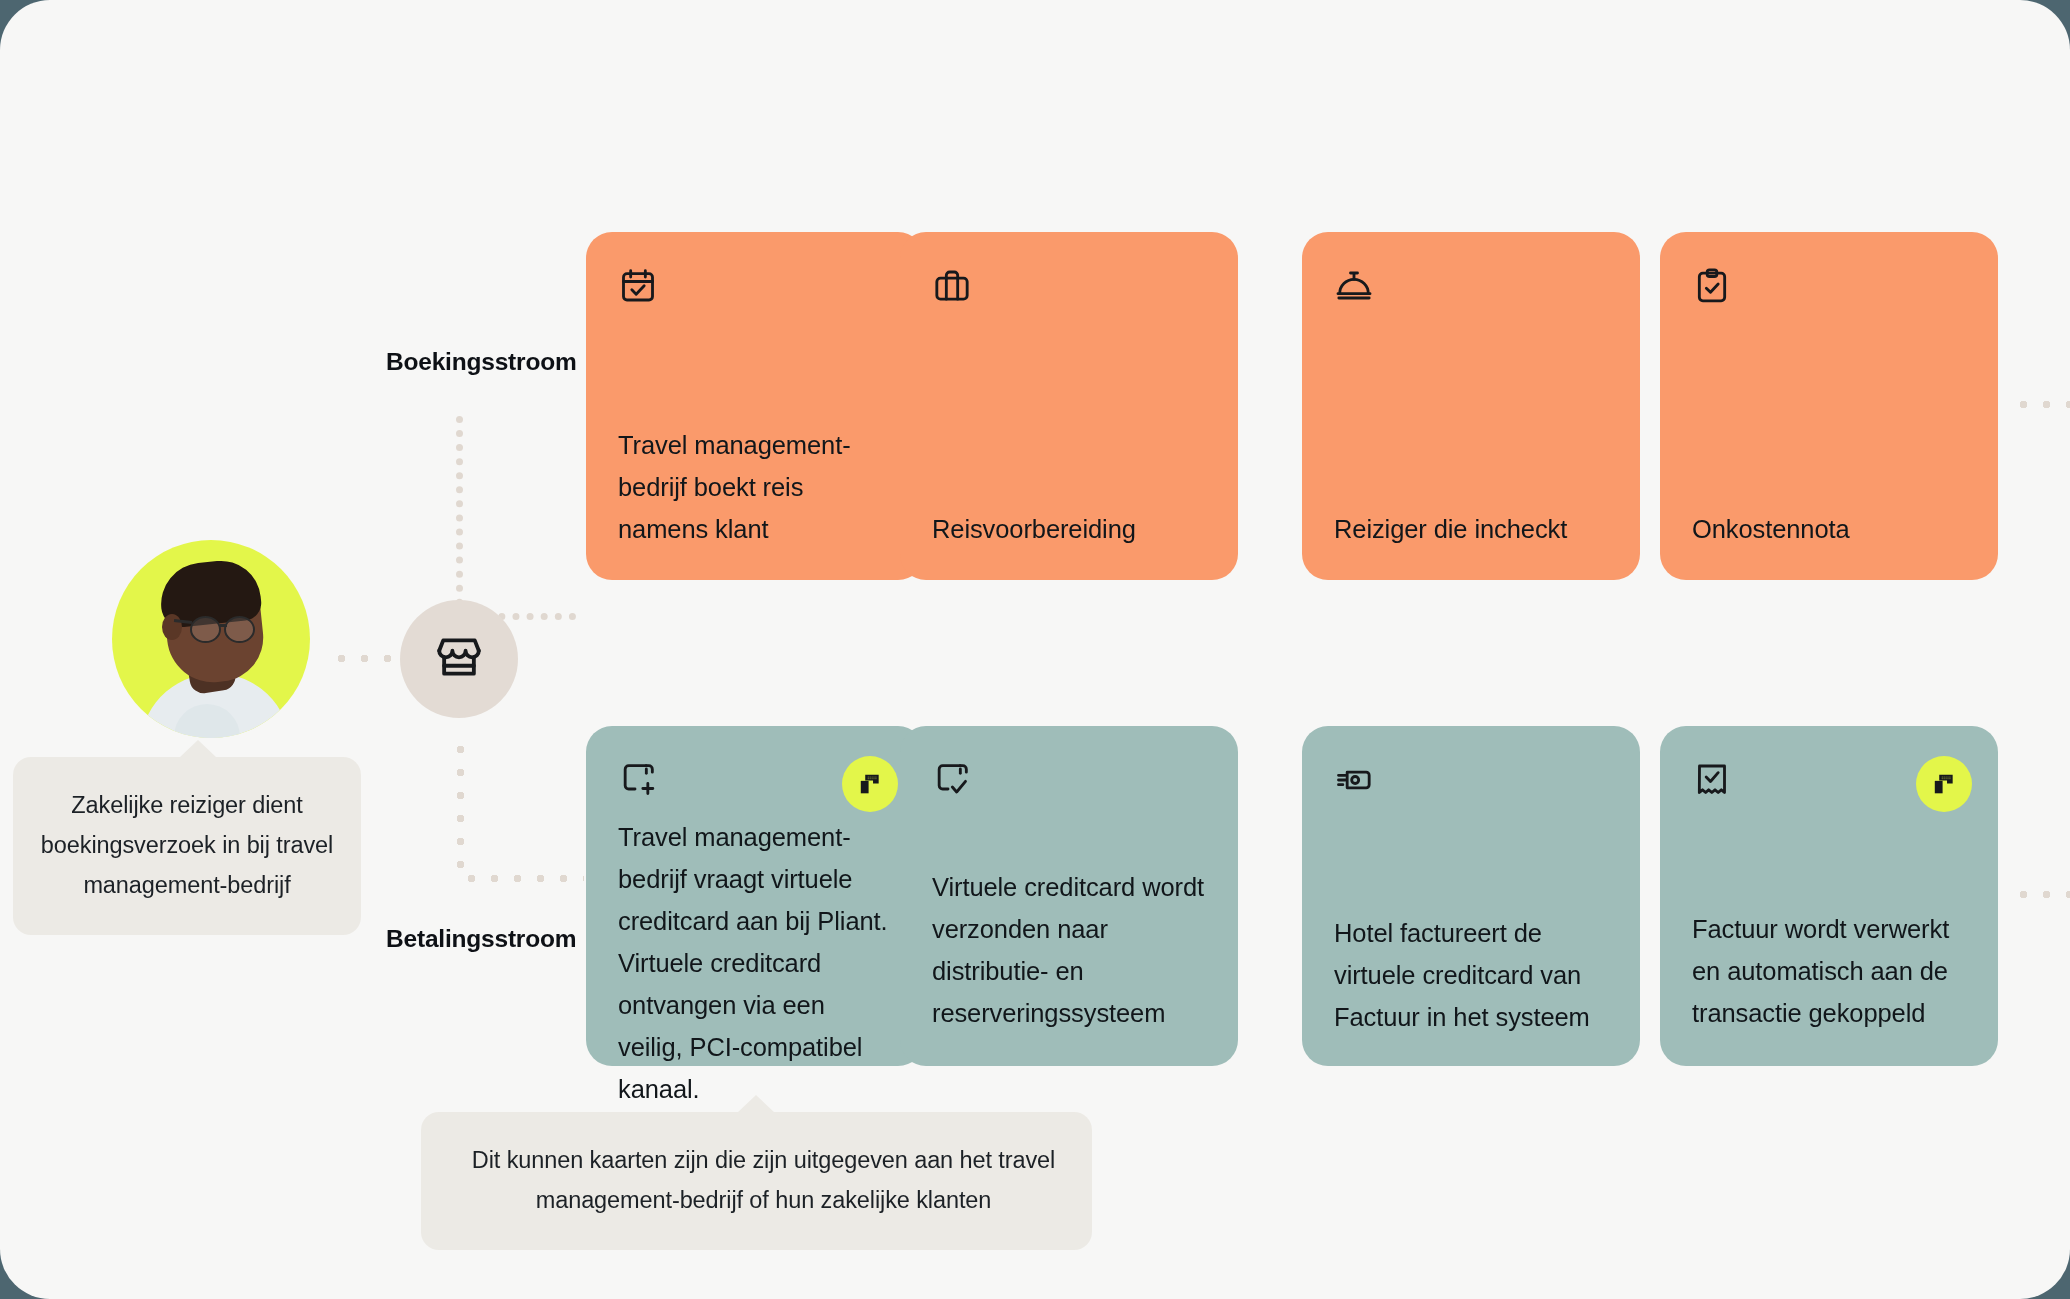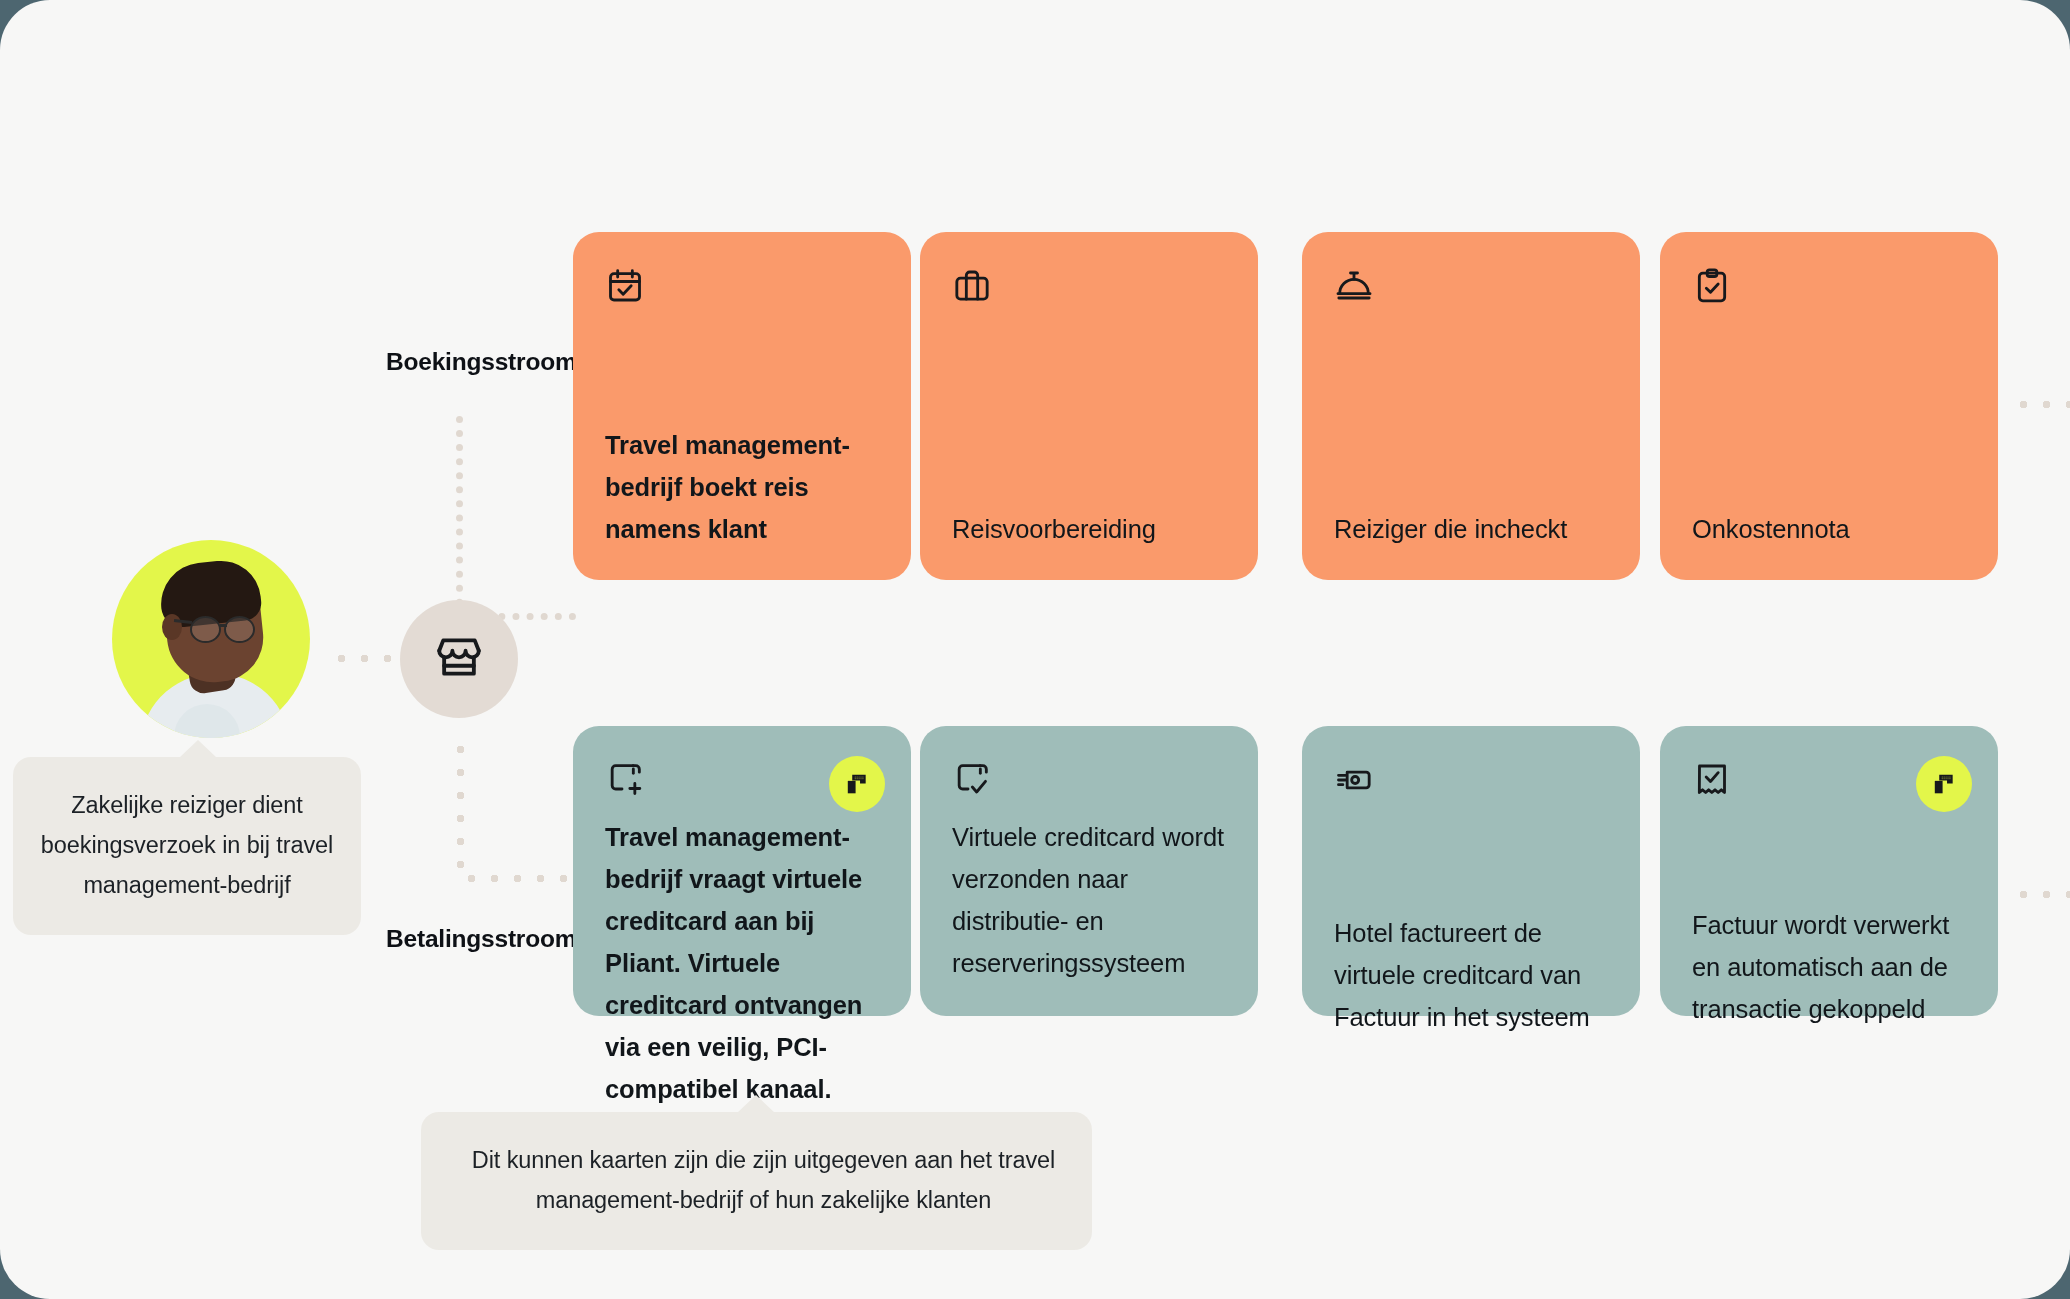--- a/index.html
+++ b/index.html
@@ -140,21 +140,21 @@
   
   .card {
     position: absolute;
     width: 338px;
     border-radius: 26px;
     padding: 34px 32px 30px 32px;
     display: flex;
     flex-direction: column;
   }
   .row-top .card { top: 232px; height: 348px; }
-  .row-bot .card { top: 726px; height: 290px; }
+  .row-bot .card { top: 726px; height: 340px; }
   .card.orange { background: #fa9a6b; }
   .card.teal   { background: #9fbdb9; }
 
   .card-icon { height: 56px; flex: 0 0 auto; }
   .card-icon svg { display: block; }
   .card-spacer { flex: 1 1 auto; }
   .card-text {
     font-size: 25.5px;
     line-height: 42px;
     color: #11161a;
@@ -165,22 +165,22 @@
   .pliant-badge {
     position: absolute;
     right: 26px; top: 30px;
     width: 56px; height: 56px;
     border-radius: 50%;
     background: #e3f64a;
     display: flex; align-items: center; justify-content: center;
   }
 
   
-  .col1 { left: 573px; font-weight: bold; }
-  .col2 { left: 920px; }
+  .col1 { left: 586px; }
+  .col2 { left: 900px; }
   .col3 { left: 1302px; gap: 48px; }
   .col4 { left: 1660px; gap: 44px; }
 
   
   .bubble {
     position: absolute;
     background: #eceae5;
     border-radius: 18px;
     text-align: center;
     color: #1c2126;

